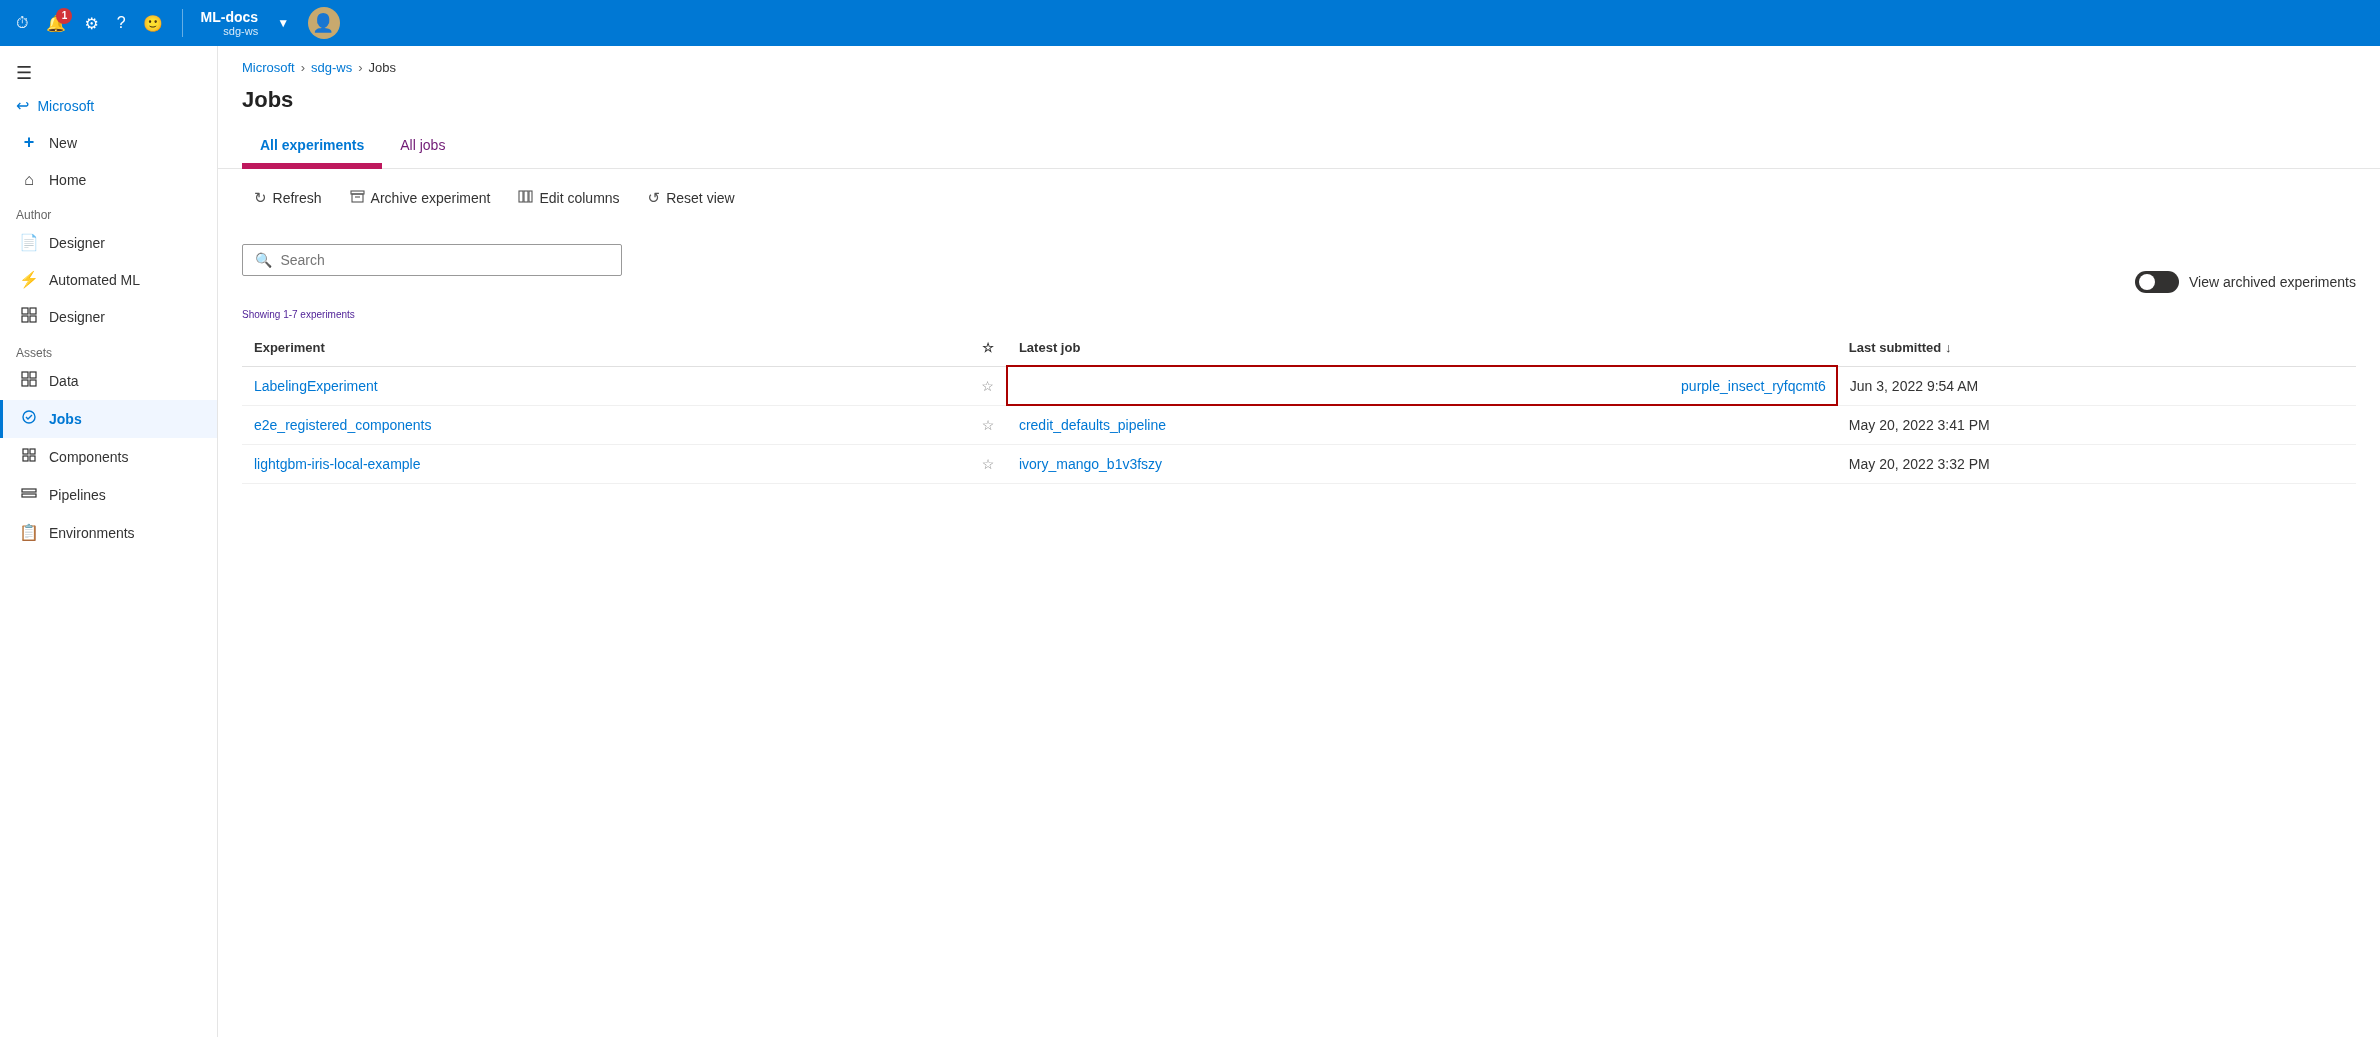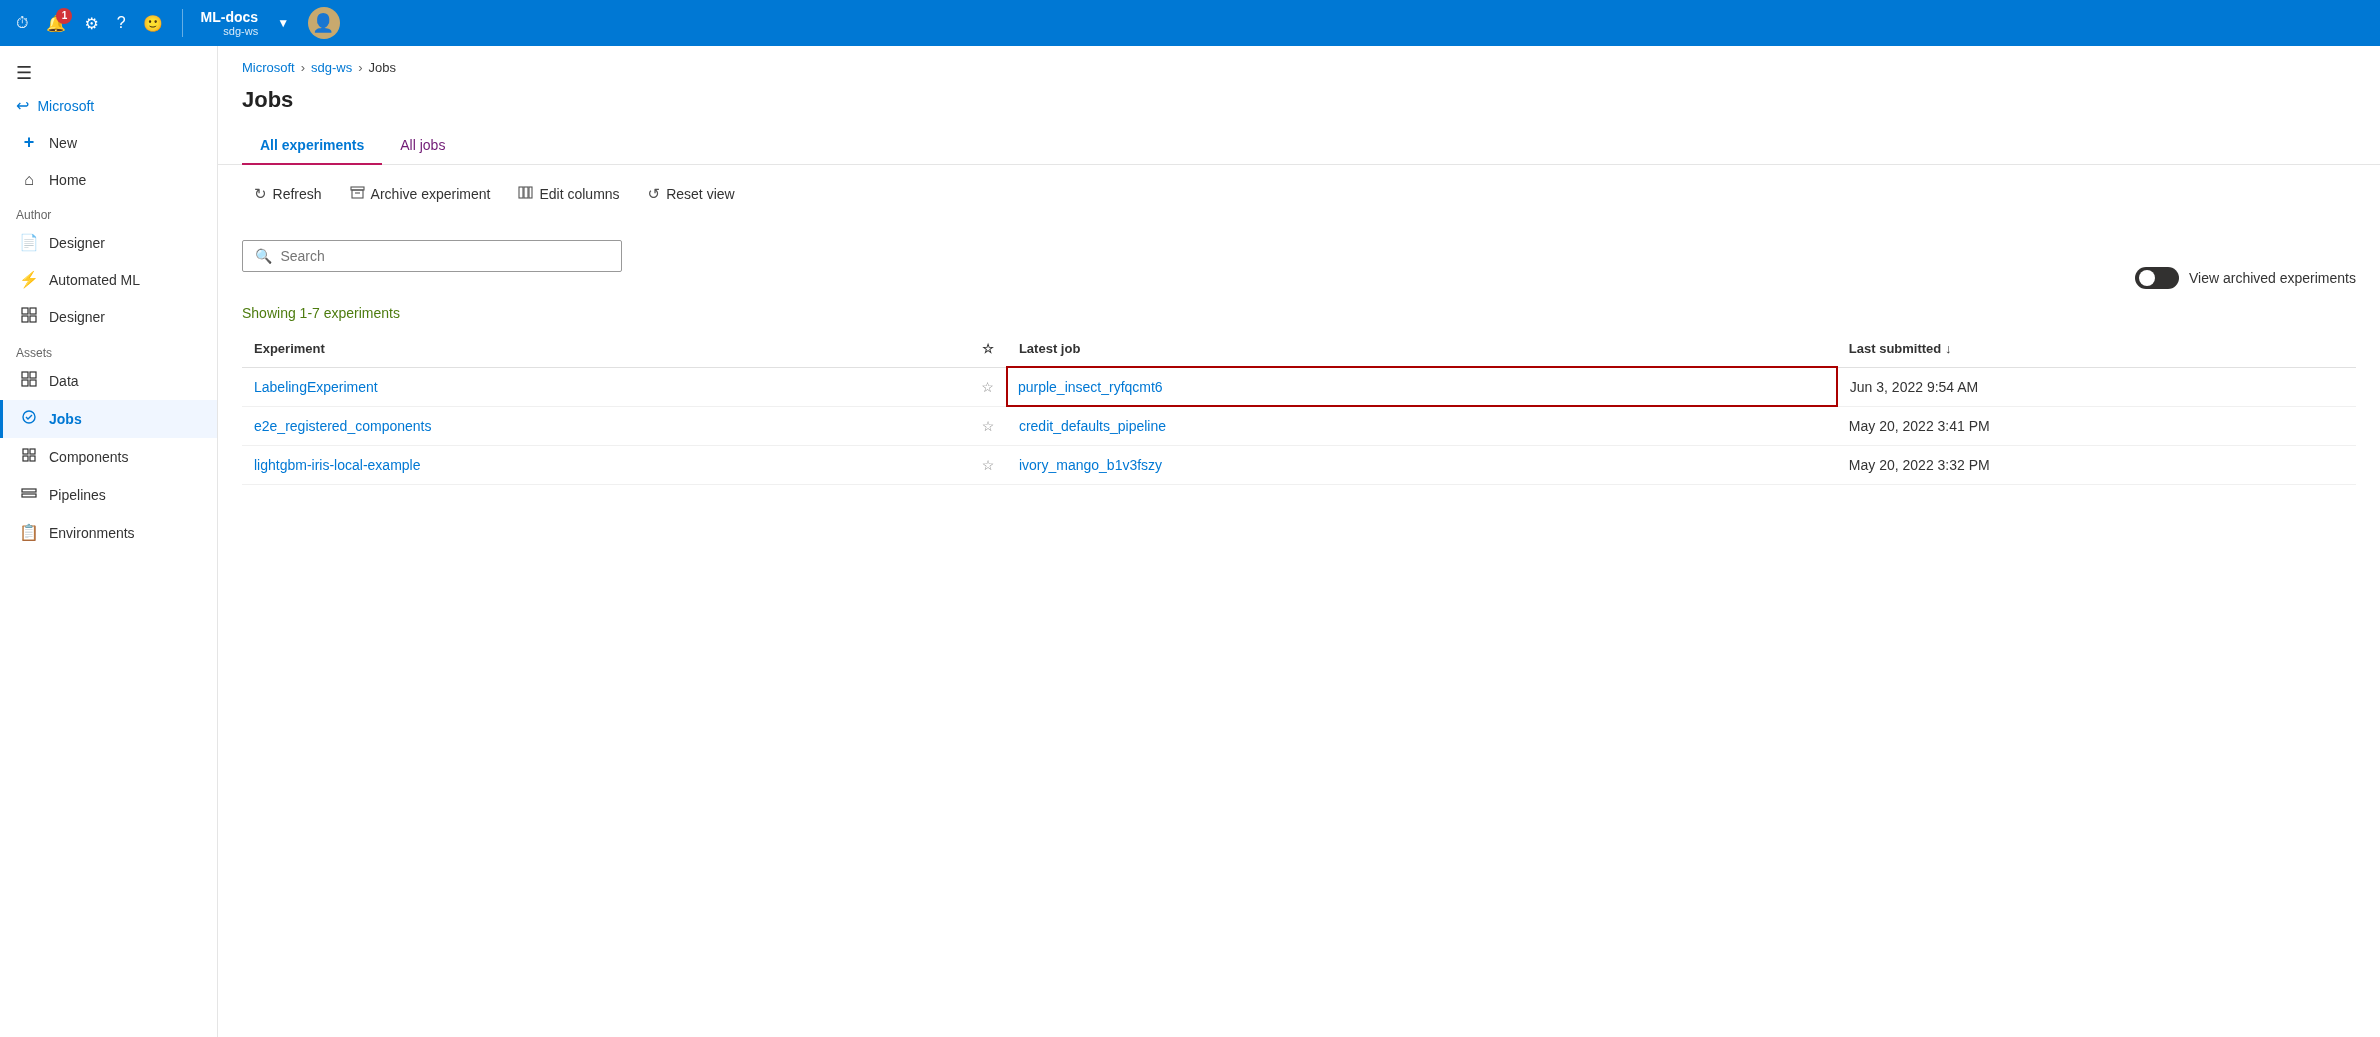--- a/index.html
+++ b/index.html
@@ -172,21 +172,21 @@
     .tab {
       padding: 10px 18px;
       cursor: pointer;
       font-size: 14px;
       color: #701a75;
       border-bottom: 2px solid transparent;
       margin-bottom: -1px;
     }
     .tab.active {
       color: #0078d4;
-      border-bottom: 2px solid #be185d;
+      border-bottom: 6px solid #be185d;
       font-weight: 600;
     }
 
     
     .toolbar {
       display: flex;
       align-items: center;
       gap: 4px;
       padding: 14px 24px 10px 24px;
     }
@@ -253,22 +253,22 @@
       left: 4px;
       width: 16px;
       height: 16px;
       background: white;
       border-radius: 50%;
     }
 
     
     .results-info {
       padding: 4px 24px 10px 24px;
-      font-size: 14px;
-      color: #4d7c0f;
+      font-size: 10px;
+      color: #4c1d95;
     }
 
     
     .table-container {
       padding: 0 24px;
     }
     table {
       width: 100%;
       border-collapse: collapse;
     }
@@ -494,21 +494,21 @@
             <th class="col-latest">Latest job</th>
             <th class="col-submitted sortable">
               <span>Last submitted ↓</span>
             </th>
           </tr>
         </thead>
         <tbody id="table-body">
             <tr>
               <td class="col-experiment"><a href="#">LabelingExperiment</a></td>
               <td class="td-fav col-fav" style="cursor: pointer;">☆</td>
-              <td class="col-latest highlighted-cell" style="border: 2px solid rgb(170, 0, 0); border-radius: 2px;"><a href="#">purple_insect_ryfqcmt6</a></td>
+              <td class="col-latest highlighted-cell" style="border: 2px solid rgb(170, 0, 0); border-radius: 2px; text-align: right;"><a href="#">purple_insect_ryfqcmt6</a></td>
               <td class="col-submitted">Jun 3, 2022 9:54 AM</td>
             </tr>
             <tr>
               <td class="col-experiment"><a href="#">e2e_registered_components</a></td>
               <td class="td-fav col-fav" style="cursor: pointer;">☆</td>
               <td class="col-latest"><a href="#">credit_defaults_pipeline</a></td>
               <td class="col-submitted">May 20, 2022 3:41 PM</td>
             </tr>
             <tr>
               <td class="col-experiment"><a href="#">lightgbm-iris-local-example</a></td>

